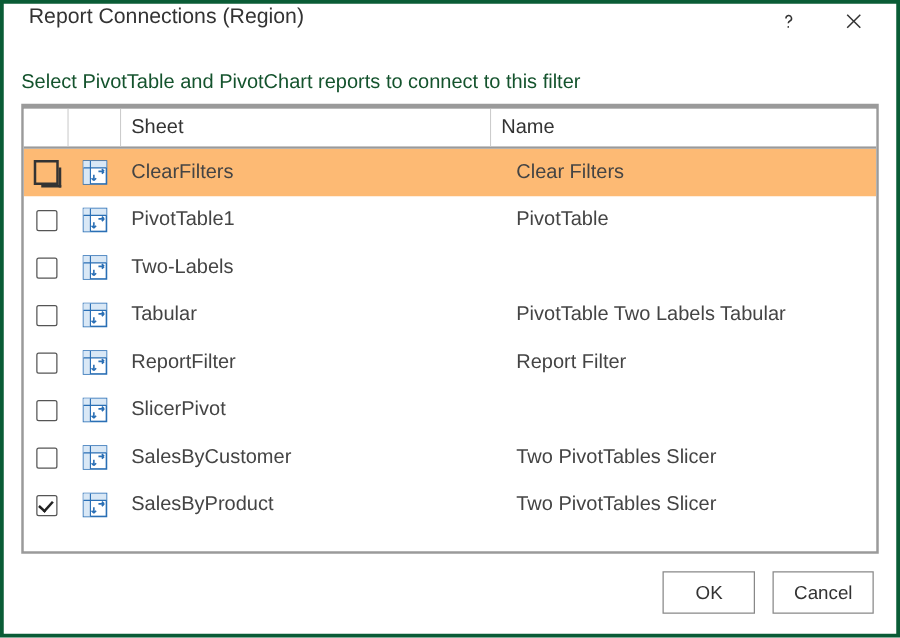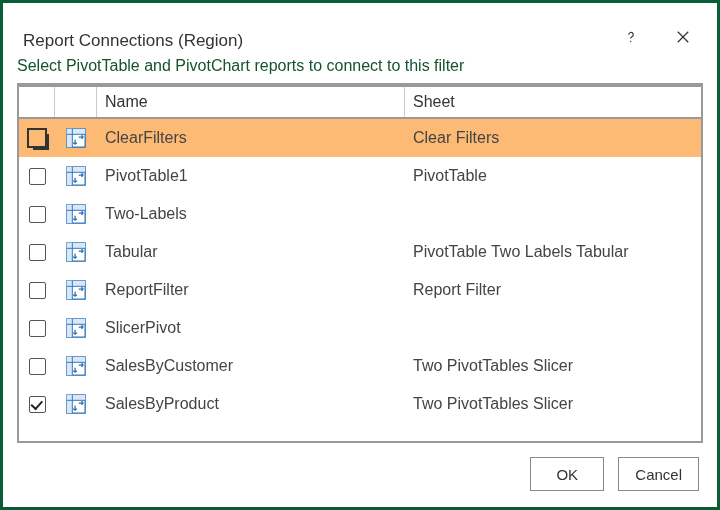--- a/index.html
+++ b/index.html
@@ -14,21 +14,21 @@
     width: 720px;
     height: 510px;
     border: 3px solid #0a5c36;
     background: #fff;
     position: relative;
     display: flex;
     flex-direction: column;
   }
   .titlebar {
     display: flex;
-    align-items: flex-end;
+    align-items: flex-start;
     height: 48px;
     padding: 0 12px 0 20px;
   }
   .title {
     flex: 1;
     font-size: 17px;
     color: #333;
   }
   .titlebar-icons {
     display: flex;
@@ -175,22 +175,22 @@
       </div>
     </div>
   </div>
 
   <div class="instruction">Select PivotTable and PivotChart reports to connect to this filter</div>
 
   <div class="grid-wrap">
     <div class="grid-header">
       <div class="hcell col-check"></div>
       <div class="hcell col-icon"></div>
+      <div class="hcell col-sheet">Sheet</div>
       <div class="hcell col-name">Name</div>
-      <div class="hcell col-sheet">Sheet</div>
     </div>
     <div class="grid-body" id="grid-body">
         <div class="row selected">
           <div class="cell col-check">
             <div class="sel-rect"></div>
           </div>
           <div class="cell col-icon">
             <svg class="pticon" viewBox="0 0 24 24" fill="none">
               <rect x="2" y="2" width="20" height="20" stroke="#2a6fb5" stroke-width="1.4" fill="#fff"></rect>
               <rect x="2" y="2" width="20" height="6" fill="#d9e8f6"></rect>

